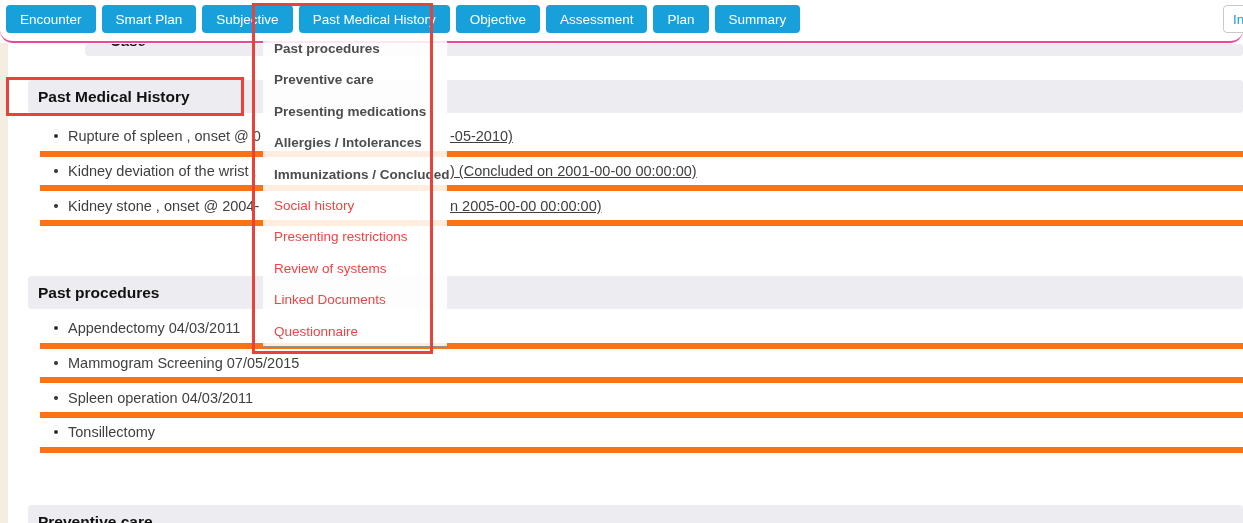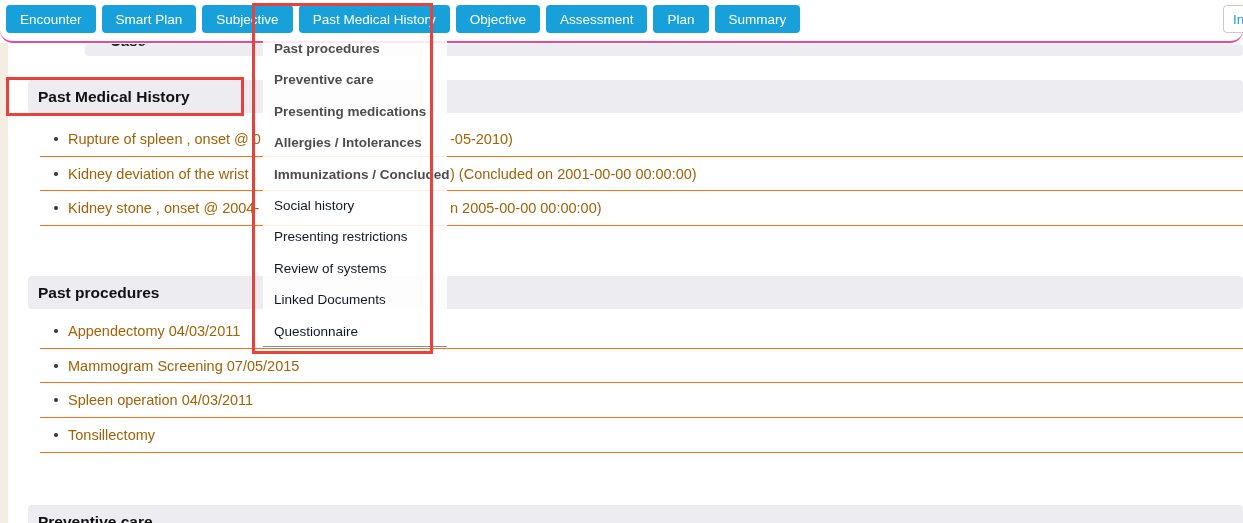--- a/index.html
+++ b/index.html
@@ -28,32 +28,32 @@
   
   .section-header { position:absolute; left:28px; right:0; height:33px; background:var(--section_bar);
                     border-radius:4px; }
   .sh-label { display:block; padding-left:10px; line-height:33px; font-weight:bold; font-size:15.5px; color:#111; }
   .sh0 { top:80px; } .sh1 { top:276px; } .sh2 { top:505px; }
 
   
   .item-list { position:absolute; left:40px; right:0; list-style:none; }
   .sl0 { top:122px; } .sl1 { top:314px; }
   .list-item { position:relative; height:34.7px; display:flex; align-items:center;
-               border-bottom:1px solid #f97316; padding-left:28px; font-size:14.5px; color:#a16207; }
+               border-bottom:6px solid #f97316; padding-left:28px; font-size:14.5px; color:#404040; }
   .bullet-icon { position:absolute; left:14px; top:50%; margin-top:-2px; width:4px; height:4px;
                  border-radius:50%; background:#333; }
   .li-left { white-space:nowrap; }
-  .li-right { position:absolute; left:410px; white-space:nowrap; }
+  .li-right { position:absolute; left:410px; white-space:nowrap;text-decoration:underline; }
 
   
   .dropdown { position:absolute; left:263px; top:33px; width:184px; height:314px;
               background:rgba(255,255,255,0.87); border-bottom:1px solid #8f8f8f; z-index:20; }
   .dd-item { height:31.4px; line-height:31.4px; padding-left:11px; font-size:13.5px; cursor:pointer; white-space:nowrap; }
   .dd-bold { font-weight:bold; color:#4d4d4d; }
-  .dd-normal { color:#0f172a; }
+  .dd-normal { color:#ef4444; }
 
   
   .red-box { position:absolute; border:3px solid var(--annotation_red); z-index:40; pointer-events:none; }
   .red-box-nav { left:252px; top:3px; width:181px; height:351px; }
   .red-box-heading { left:6px; top:77px; width:238px; height:39px; }
 </style>
 </head>
 <body>
 
 <div class="page">

